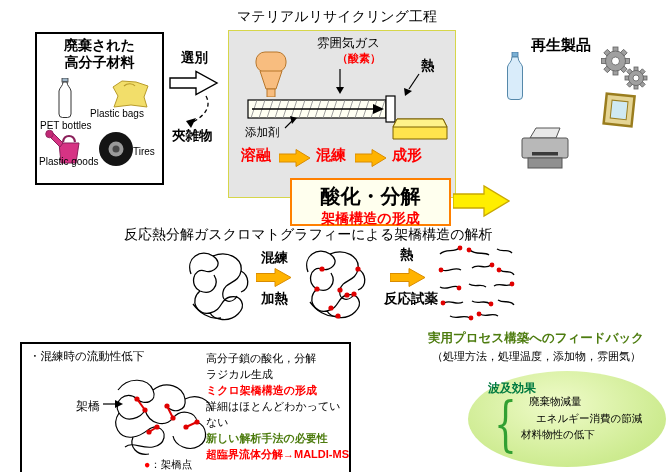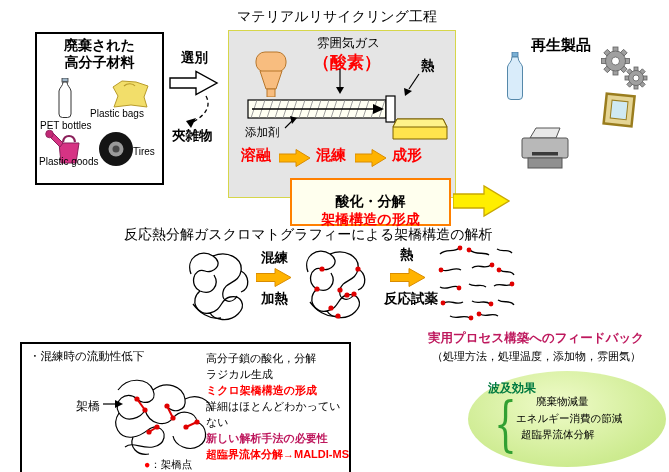--- a/index.html
+++ b/index.html
@@ -4,21 +4,21 @@
 <style>
   * { margin:0; padding:0; box-sizing:border-box; }
   body { background:#fff; }
   #stage {
     position:relative; width:669px; height:472px; background:#fff;
     font-family:"Liberation Sans","DejaVu Sans",sans-serif; color:#000; overflow:hidden;
   }
   .abs { position:absolute; }
   .b { font-weight:bold; }
   .red { color:#ff0000; }
-  .blue { color:#be185d; }
+  .blue { color:#4d7c0f; }
   .c { text-align:center; }
   svg { display:block; }
 </style>
 </head>
 <body>
 
 <div id="stage">
 
   <div class="abs" style="left:237px;top:8px;font-size:14px">マテリアルリサイクリング工程</div>
 
@@ -57,21 +57,21 @@
     <polygon points="1,8 27,8 27,1.5 48,13 27,24.5 27,18 1,18" fill="#fff" stroke="#000" stroke-width="1.4"></polygon>
   </svg>
   <svg class="abs" style="left:176px;top:95px" width="44" height="34" viewBox="0 0 44 34">
     <path d="M30,1 C36,12 28,21 17,27" fill="none" stroke="#000" stroke-width="1.3" stroke-dasharray="4 3"></path>
     <polygon points="10,26 20,23 15,33" fill="#000"></polygon>
   </svg>
   <div class="abs b" style="left:172px;top:127px;font-size:13.5px">夾雑物</div>
 
   <div class="abs" style="left:228px;top:30px;width:228px;height:168px;background:#e5e5e5;border:1px solid #d6d64a">
     <div class="abs" style="left:88px;top:4px;font-size:12.5px">雰囲気ガス</div>
-    <div class="abs b red" style="left:84px;top:20px;font-size:17px">（酸素）</div>
+    <div class="abs b red" style="left:108px;top:20px;font-size:11px">（酸素）</div>
     <div class="abs b" style="left:192px;top:26px;font-size:13.5px">熱</div>
     <svg class="abs" style="left:104px;top:38px" width="14" height="26" viewBox="0 0 14 26">
       <line x1="7" y1="0" x2="7" y2="19" stroke="#000" stroke-width="1.2"></line>
       <polygon points="3,18 11,18 7,25" fill="#000"></polygon>
     </svg>
     <svg class="abs" style="left:172px;top:42px" width="22" height="24" viewBox="0 0 22 24">
       <line x1="18" y1="1" x2="8" y2="16" stroke="#000" stroke-width="1.2"></line>
       <polygon points="3,15 11,18 4,23" fill="#000"></polygon>
     </svg>
     <svg class="abs" style="left:22px;top:20px" width="40" height="46" viewBox="0 0 40 46">
@@ -134,21 +134,21 @@
     </g>
   </svg>
   <svg class="abs" style="left:516px;top:126px" width="58" height="50" viewBox="0 0 58 50">
     <polygon points="14,12 20,2 44,2 40,12" fill="#e8e8e8" stroke="#555" stroke-width="1"></polygon>
     <rect x="6" y="12" width="46" height="20" rx="2" fill="#b8b8b8" stroke="#555" stroke-width="1"></rect>
     <rect x="12" y="32" width="34" height="10" fill="#909090" stroke="#555" stroke-width="1"></rect>
     <rect x="16" y="26" width="26" height="3.5" fill="#3a3a3a"></rect>
   </svg>
 
   <div class="abs" style="left:290px;top:178px;width:161px;height:48px;border:2.5px solid #ff8000;background:#ffffee;text-align:center">
-    <div class="b" style="font-size:14px;margin-top:13px">酸化・分解</div>
+    <div class="b" style="font-size:20px;margin-top:3px">酸化・分解</div>
     <div class="b red" style="font-size:14px">架橋構造の形成</div>
   </div>
 
   <svg class="abs" style="left:453px;top:184px" width="57" height="34" viewBox="0 0 57 34">
     <polygon points="0,10 31,10 31,2 56,17 31,32 31,24 0,24" fill="#ffee00" stroke="#c9a800" stroke-width="1.3"></polygon>
   </svg>
 
   <div class="abs" style="left:124px;top:226px;font-size:14px">反応熱分解ガスクロマトグラフィーによる架橋構造の解析</div>
 
   <svg class="abs" style="left:183px;top:246px" width="72" height="78" viewBox="0 0 72 78">
@@ -273,19 +273,19 @@
     </div>
   </div>
 
   <div class="abs b blue" style="left:428px;top:330px;font-size:12.5px">実用プロセス構築へのフィードバック</div>
   <div class="abs" style="left:432px;top:349px;font-size:11px">（処理方法，処理温度，添加物，雰囲気）</div>
 
   <div class="abs" style="left:468px;top:371px;width:198px;height:96px;border-radius:50%;background:radial-gradient(ellipse at 45% 35%, #effbc9 0%, #cdeb90 70%, #c2e47f 100%)">
     <div class="abs b" style="left:20px;top:9px;font-size:12px;color:#007a40">波及効果</div>
     <div class="abs" style="left:26px;top:18px;font-size:60px;line-height:68px;color:#32a032;transform:scaleX(0.6);transform-origin:left top;font-family:'DejaVu Serif',serif">{</div>
     <div class="abs" style="left:48px;top:22px;font-size:10.5px;line-height:16.5px">
-      <div style="margin-left:20px">廃棄物減量</div>
-      <div style="margin-left:0">エネルギー消費の節減</div>
-      <div style="margin-left:5px">超臨界流体分解</div>
+      <div style="margin-left:13px">廃棄物減量</div>
+      <div style="margin-left:20px">エネルギー消費の節減</div>
+      <div style="margin-left:5px">材料物性の低下</div>
     </div>
   </div>
 
 </div>
 
 </body></html>

